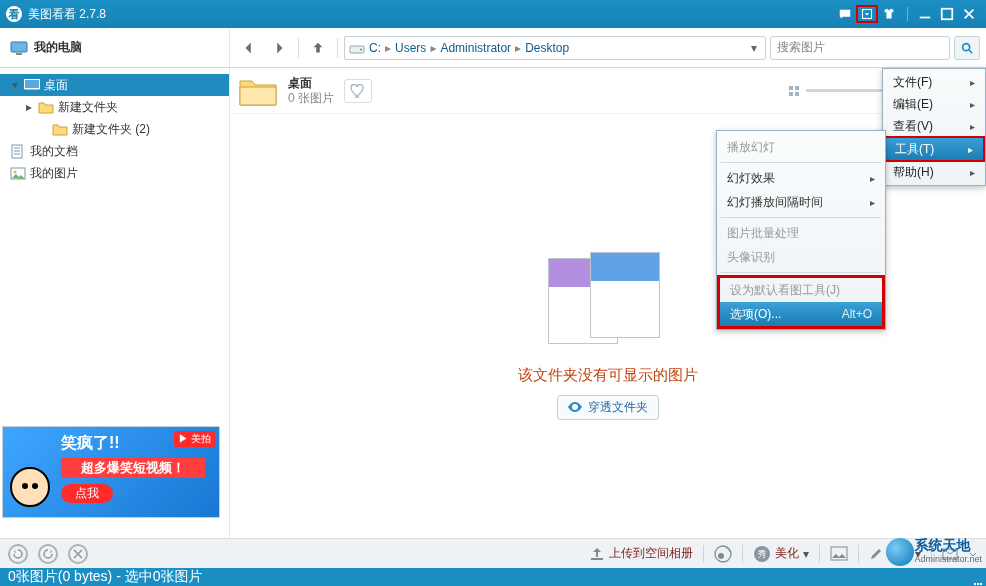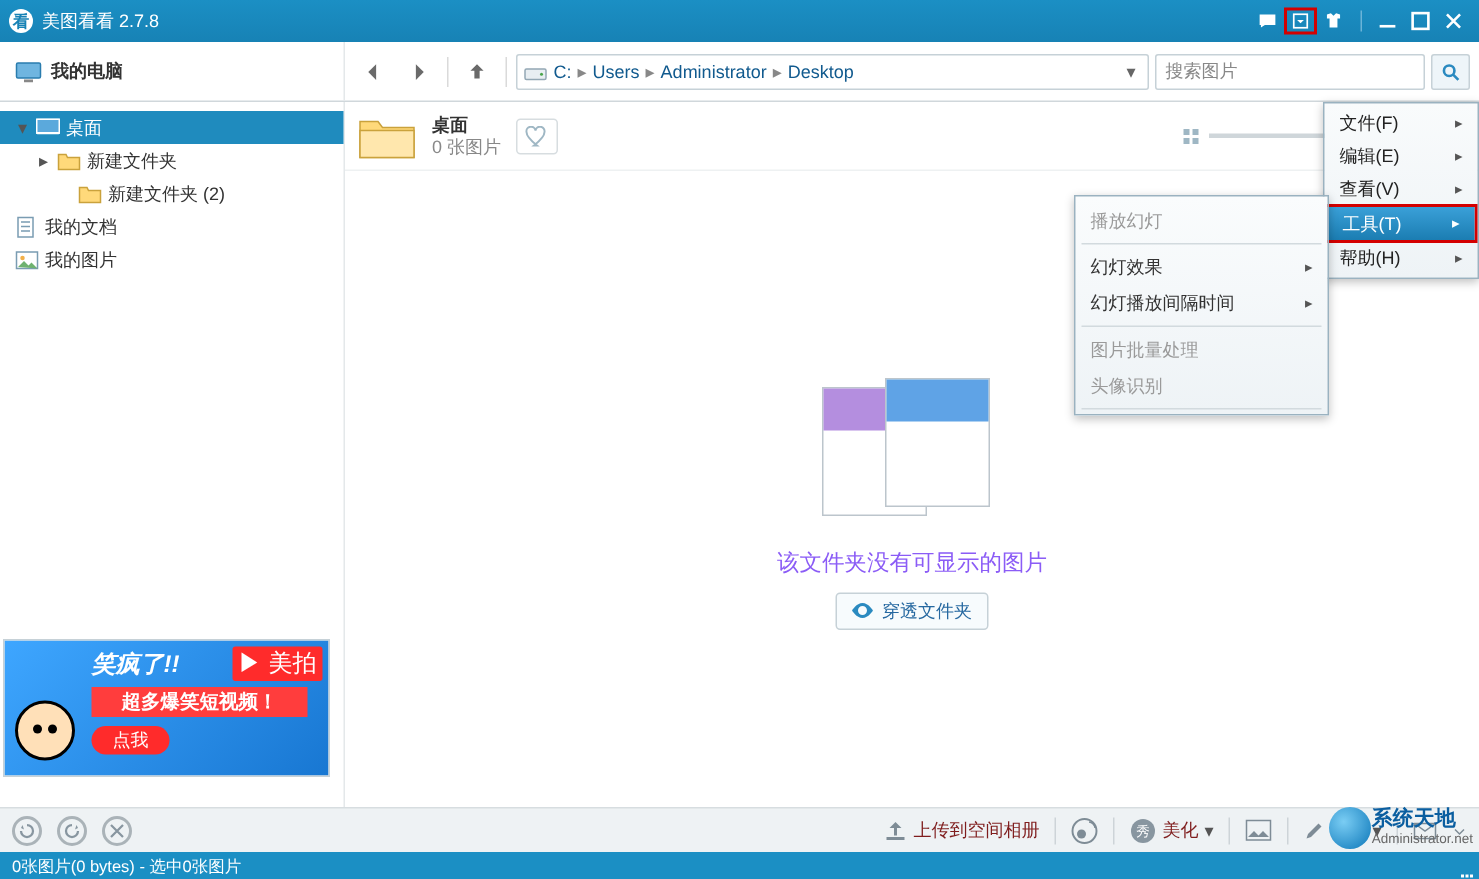--- a/index.html
+++ b/index.html
@@ -49,43 +49,43 @@
 .sortbtn { display: flex; align-items: center; gap: 2px; color: #555; font-size: 12px; cursor: pointer; border: 1px solid #d7dde0; padding: 2px 6px; border-radius: 2px; }
 
 .empty-center { position: absolute; left: 50%; top: 56%; transform: translate(-50%, -50%); text-align: center; }
 .stack { width: 120px; height: 100px; margin: 0 auto 14px; position: relative; }
 .stack .pg { position: absolute; width: 70px; height: 86px; border: 1px solid #bcc5cc; background: #fff; }
 .stack .pg .hdr { height: 28px; }
 .stack .p1 { left: 0; top: 6px; }
 .stack .p1 .hdr { background: #b48edf; }
 .stack .p2 { left: 42px; top: 0; }
 .stack .p2 .hdr { background: #5fa3e6; }
-.empty-text { font-size: 15px; color: #8b5cf6; margin-bottom: 10px; }
+.empty-text { font-size: 15px; color: #c2410c; margin-bottom: 10px; }
 .see-btn { display: inline-flex; align-items: center; gap: 6px; border: 1px solid #c6d1d7; border-radius: 3px; padding: 3px 10px; font-size: 12px; color: #2668a0; cursor: pointer; background: #f7fbfd; }
 .see-btn svg { fill: #2b8ac0; }
 
 .ad-box { position: absolute; left: 2px; bottom: 68px; width: 218px; height: 92px; background: linear-gradient(135deg,#3ea6ff,#1877d2); border: 1px solid #c6d1d7; display: flex; }
 .ad-face { width: 54px; display: flex; align-items: flex-end; justify-content: center; }
 .ad-face .head { width: 40px; height: 40px; background: #ffe0b8; border-radius: 50%; position: relative; border: 2px solid #000; margin-bottom: 10px; }
 .ad-face .head::before,.ad-face .head::after { content:""; position:absolute; width:6px;height:6px;background:#000;border-radius:50%; top:14px; }
 .ad-face .head::before { left:10px;} .ad-face .head::after { right:10px;}
 .ad-text { flex:1; color:#fff; padding:6px 4px; font-size:13px; }
-.ad-text .l1 { font-weight:bold; font-style:italic; font-size:16px; }
+.ad-text .l1 { font-weight:bold; font-size:16px; }
 .ad-text .l2 { background:#ff3d3d; display:inline-block; padding:1px 20px; margin-top:4px; font-size:13px; font-weight:bold;}
 .ad-text .pill { display:inline-block; background:#ff2b2b; color:#fff; border-radius:10px; padding:1px 14px; margin-top:6px; font-size:12px;}
-.ad-tag { position:absolute; top:4px; right:4px; background:#ff2b2b; color:#fff; font-size:16px; padding:1px 4px; border-radius:2px;}
+.ad-tag { position:absolute; top:4px; right:4px; background:#ff2b2b; color:#fff; font-size:10px; padding:1px 4px; border-radius:2px;}
 
 .footer-tool { position:absolute; left:0; right:0; bottom:18px; height:30px; background:#eef2f4; border-top:1px solid #d7dde0; display:flex; align-items:center; padding:0 8px; font-size:12px; color:#555; gap:10px;}
 .footer-tool .round { width:20px;height:20px;border:2px solid #aab3b8;border-radius:50%; display:flex;align-items:center;justify-content:center; cursor:pointer;}
 .footer-tool .mid-spacer { flex:1; }
 .footer-tool .grp { display:flex; align-items:center; gap:4px; }
 .footer-tool .txtbtn { cursor:pointer; color:#7f1d1d; }
 .footer-tool .vline { width:1px; height:18px; background:#cdd4d8; }
 
-.statusbar { position:absolute; left:0; right:0; bottom:0; height:18px; background:#1b8fc4; color:#fff; font-size:11px; display:flex; align-items:center; padding:0 8px;}
+.statusbar { position:absolute; left:0; right:0; bottom:0; height:18px; background:#1b8fc4; color:#fff; font-size:14px; display:flex; align-items:center; padding:0 8px;}
 .statusbar .corner { position:absolute; right:4px; bottom:1px; display:flex; gap:1px; }
 .statusbar .corner span{ width:2px;height:2px;background:#fff;}
 
 .menu-panel { position:absolute; top:0; right:0; width:104px; background:linear-gradient(#f9fbfc,#eef3f6); border:1px solid #9ab2c0; box-shadow:0 2px 6px rgba(0,0,0,.25); padding:2px 0; font-size:12px;}
 .menu-panel .mi { height:22px; display:flex; align-items:center; justify-content:space-between; padding:0 10px; color:#222; cursor:pointer;}
 .menu-panel .mi .arr{ color:#555; font-size:10px;}
 .menu-panel .mi.hl { background:linear-gradient(#3aa0d8,#1b7db2); color:#fff;}
 .menu-panel .mi.hl .arr{ color:#fff;}
 
 .submenu { position:absolute; top:62px; right:100px; width:170px; background:linear-gradient(#fafcfd,#eef3f6); border:1px solid #9ab2c0; box-shadow:0 2px 6px rgba(0,0,0,.25); padding:4px 0 0; font-size:12px;}
@@ -336,20 +336,29 @@
           <span class="arr">▸</span>
         </div>
       <div class="sep"></div>
       <div class="smi dis">
           <span>图片批量处理</span>
         </div>
       <div class="smi dis">
           <span>头像识别</span>
         </div>
       <div class="sep"></div>
+      <div class="sub-redbox">
+        <div class="smi dis">
+            <span>设为默认看图工具(J)</span>
+          </div>
+        <div class="smi sel">
+            <span>选项(O)...</span>
+            <span class="sc">Alt+O</span>
+          </div>
+      </div>
     </div>
 
   </div>
 </div>
 
 <div class="footer-tool">
   <div class="round">
       <svg width="12" height="12" viewBox="0 0 12 12">
         <path d="M6 2a4 4 0 1 1-4 4" fill="none" stroke="#8896a0" stroke-width="1.5"></path>
         <path d="M3 2l-1 2 2 1z" fill="#8896a0"></path>

